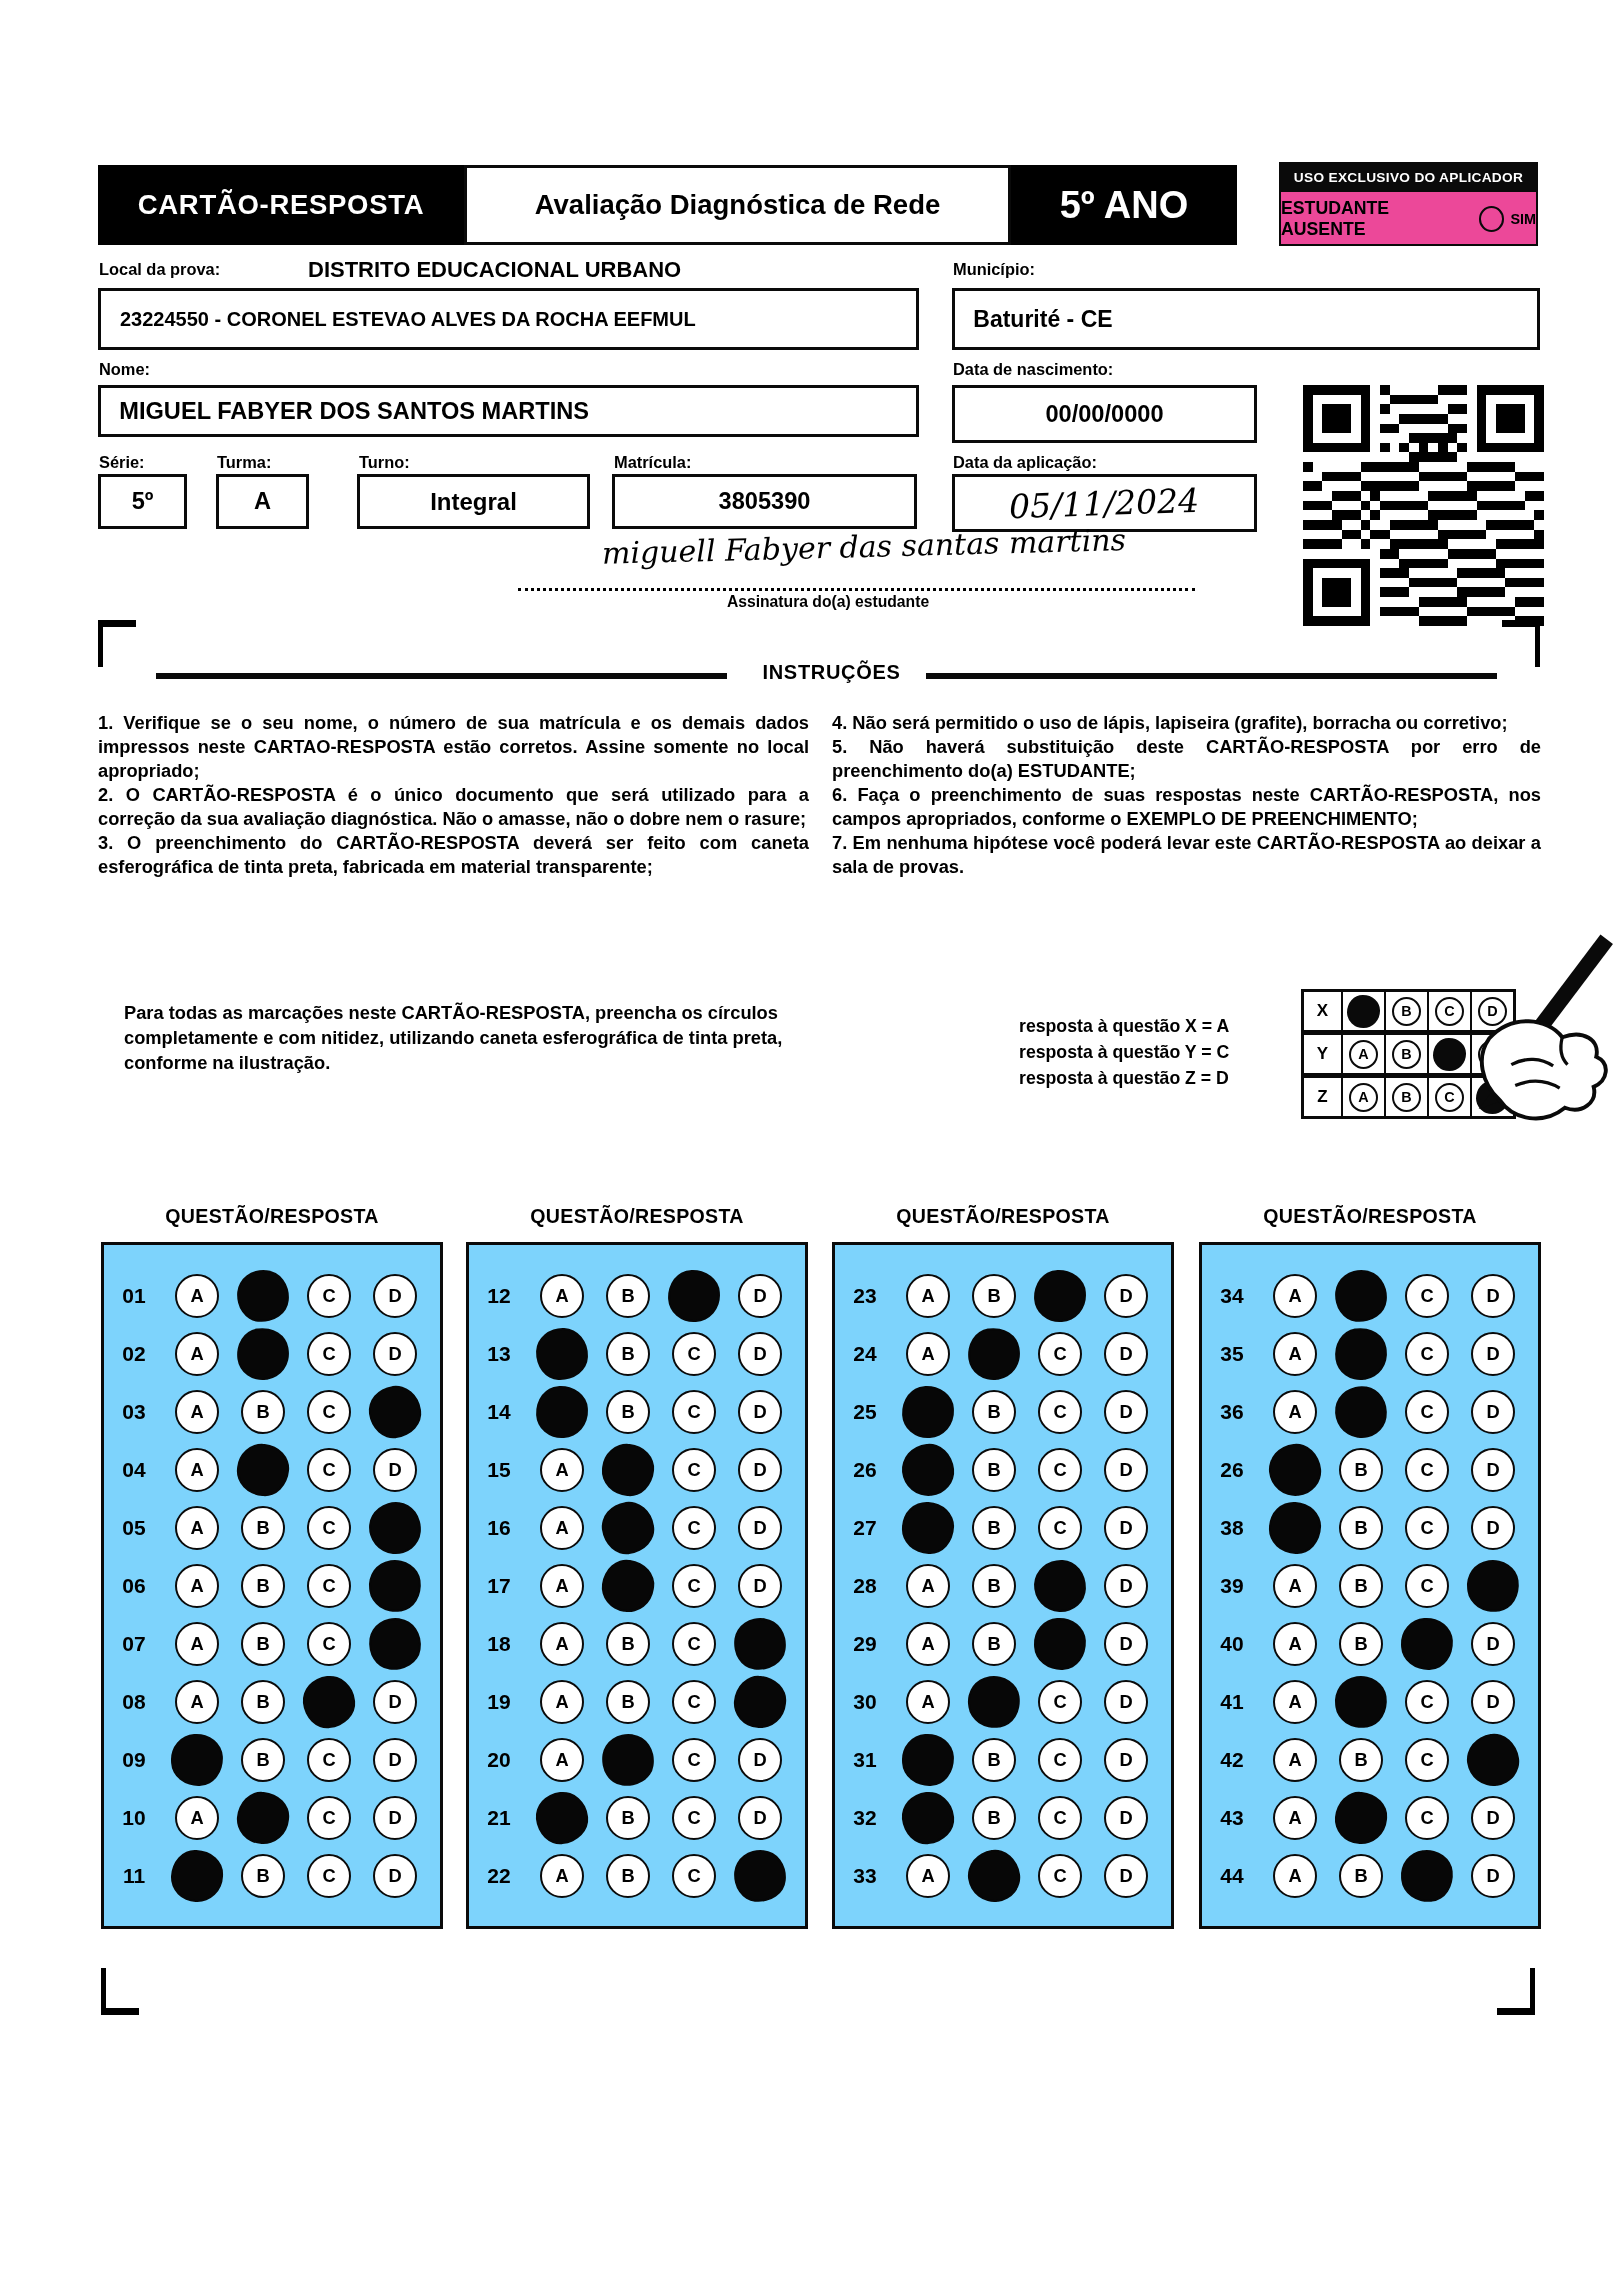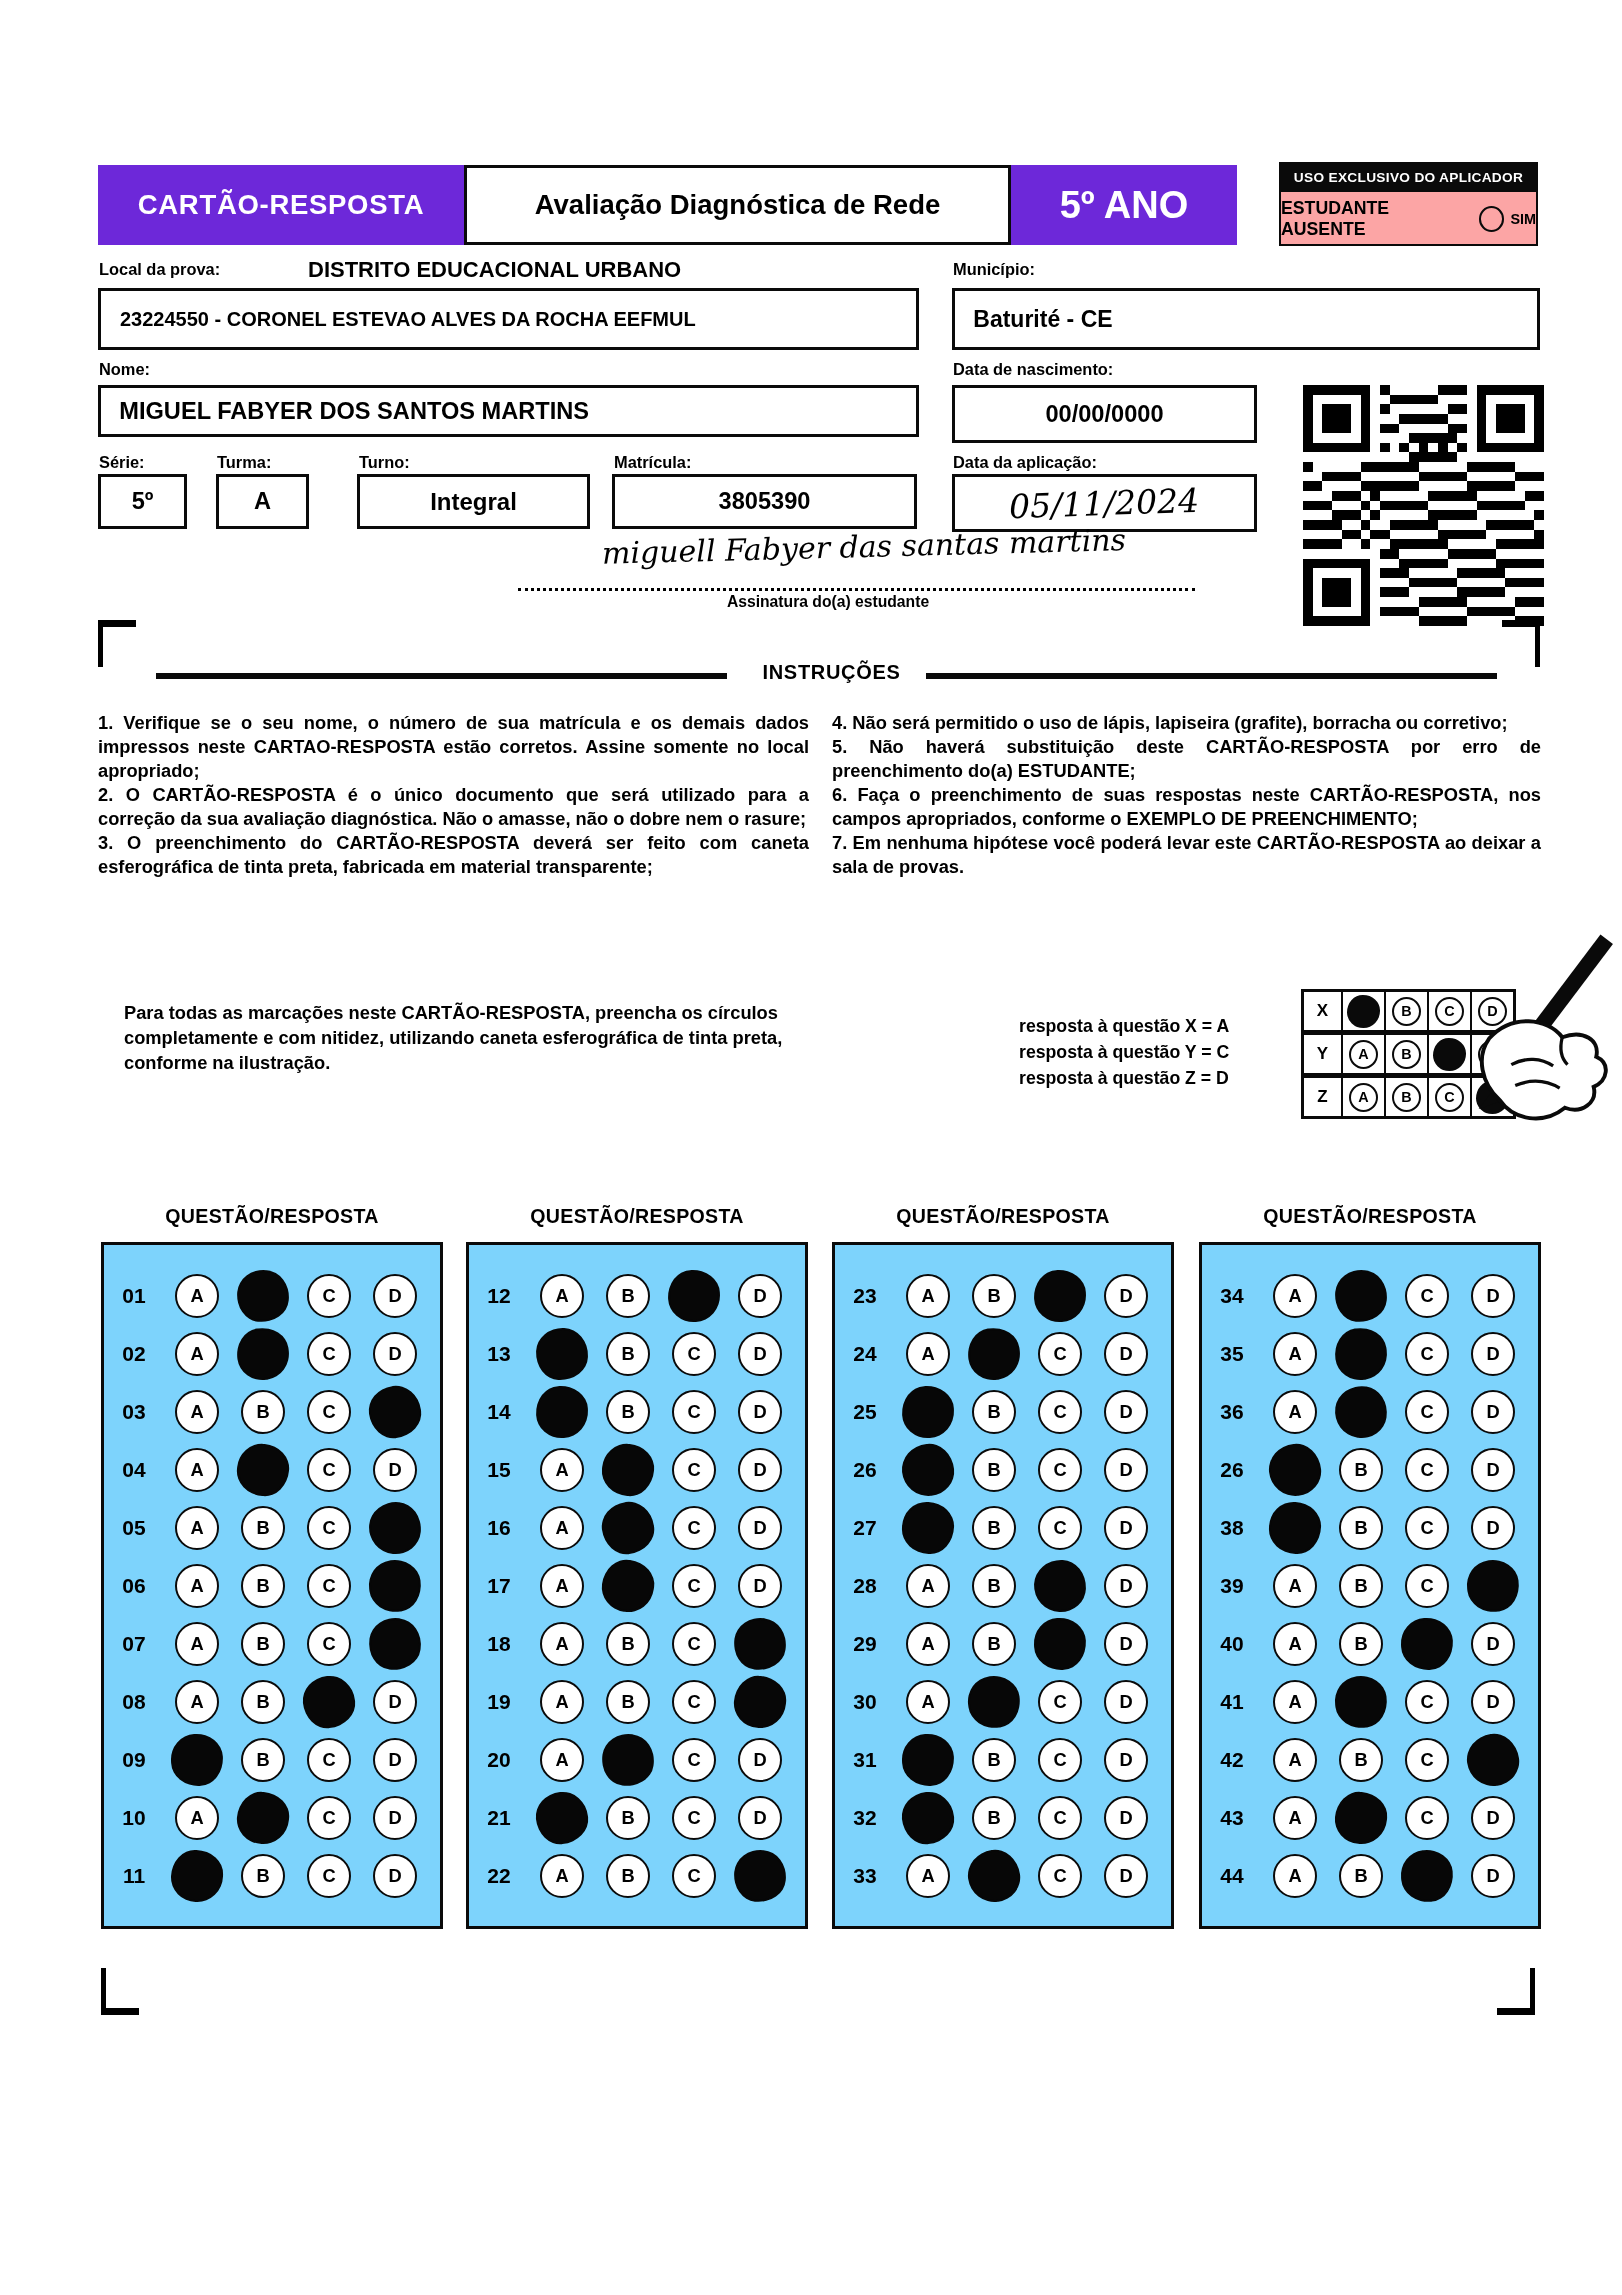--- a/index.html
+++ b/index.html
@@ -2,26 +2,26 @@
 <html style="font-size:10.5px"><head>
 <meta charset="utf-8">
 <style>
   html,body{margin:0;padding:0;background:#fff;}
   #sheet{position:relative;width:1623px;height:2295px;background:#ffffff;
          font-family:"Liberation Sans",sans-serif;color:#000;overflow:hidden;}
   .abs{position:absolute;}
   .b{font-weight:700;}
   
   .band{top:165px;left:98px;width:1153px;height:80px;display:flex;}
-  .band-black{background:#6d28d9;color:#fff;display:flex;align-items:center;justify-content:center;}
+  .band-black{background:#000000;color:#fff;display:flex;align-items:center;justify-content:center;}
   .band-title{width:366px;font-size:27.5px;font-weight:700;letter-spacing:0.7px;}
   .band-white{width:541px;background:#fff;border:3.9px solid #0a0a0a;display:flex;align-items:center;justify-content:center;
               font-size:27.5px;font-weight:700;}
   .band-grade{width:226px;font-size:38px;font-weight:700;}
-  .exm-box{top:162px;left:1279px;width:259px;height:84px;border:2.6px solid #0a0a0a;box-sizing:border-box;background:#fca5a5;}
+  .exm-box{top:162px;left:1279px;width:259px;height:84px;border:2.6px solid #0a0a0a;box-sizing:border-box;background:#ec4899;}
   .exm-head{background:#0a0a0a;color:#fff;height:27.5px;display:flex;align-items:center;justify-content:center;
             font-size:13.7px;font-weight:700;letter-spacing:0.3px;}
   .exm-body{height:54px;display:flex;align-items:center;justify-content:center;gap:6.5px;}
   .exm-body .lbl{font-size:17.7px;font-weight:700;}
   .exm-circle{width:26px;height:26px;border:2.6px solid #0a0a0a;border-radius:50%;box-sizing:border-box;}
   .exm-sim{font-size:14.4px;font-weight:700;}
   
   .field-label{font-size:16.4px;font-weight:700;}
   .fbox{border:3.3px solid #0a0a0a;box-sizing:border-box;background:#fff;display:flex;align-items:center;}
   .fbox .val{font-weight:700;}

